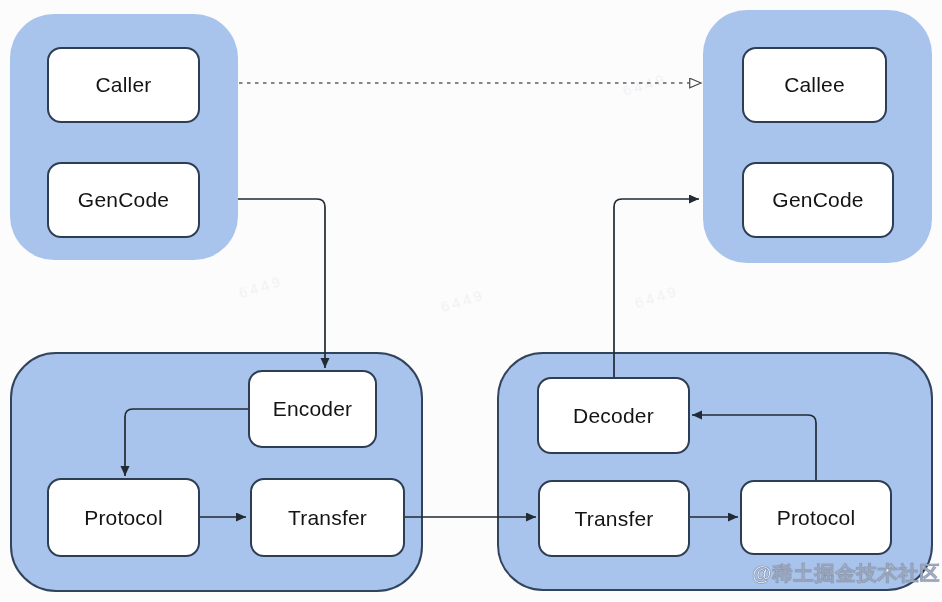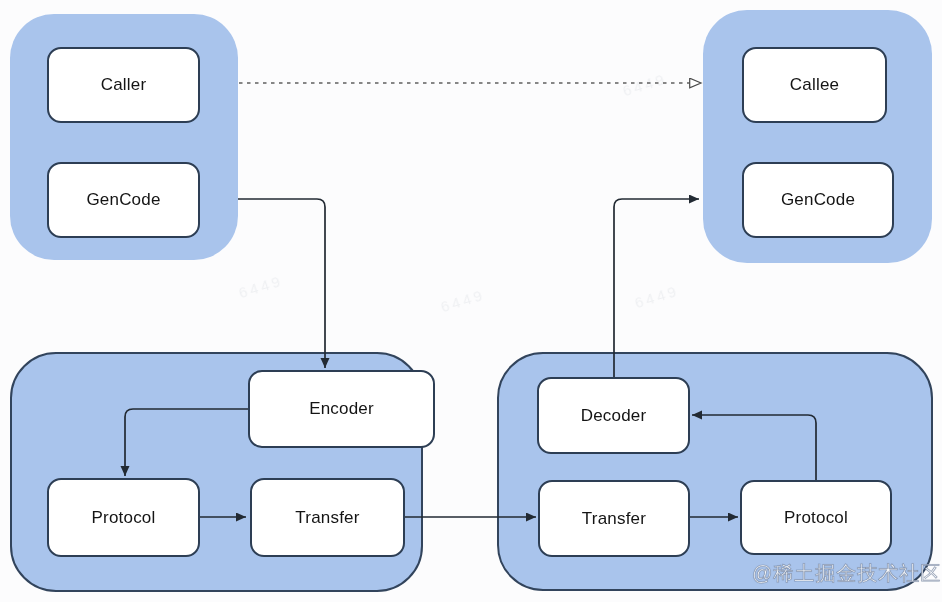--- a/index.html
+++ b/index.html
@@ -18,27 +18,27 @@
   .g-tl{left:10px;top:14px;width:228px;height:246px;}
   .g-tr{left:703px;top:10px;width:229px;height:253px;}
   .g-bl{left:10px;top:352px;width:413px;height:240px;}
   .g-br{left:497px;top:352px;width:436px;height:239px;}
 
   
   .node{
     position:absolute;background:#ffffff;
     border:2px solid #2d3e54;border-radius:14px;box-sizing:border-box;
     display:flex;align-items:center;justify-content:center;
-    font-size:17px;font-weight:500;color:#141414;letter-spacing:.2px;
+    font-size:21px;font-weight:500;color:#141414;letter-spacing:.2px;
   }
   .n-caller        {left:47px; top:47px;  width:153px;height:76px;}
   .n-gencode-left  {left:47px; top:162px; width:153px;height:76px;}
   .n-callee        {left:742px;top:47px;  width:145px;height:76px;}
   .n-gencode-right {left:742px;top:162px; width:152px;height:76px;}
-  .n-encoder       {left:248px;top:370px; width:187px;height:78px;}
+  .n-encoder       {left:248px;top:370px; width:129px;height:78px;}
   .n-protocol-left {left:47px; top:478px; width:153px;height:79px;}
   .n-transfer-left {left:250px;top:478px; width:155px;height:79px;}
   .n-decoder       {left:537px;top:377px; width:153px;height:77px;}
   .n-transfer-right{left:538px;top:480px; width:152px;height:77px;}
   .n-protocol-right{left:740px;top:480px; width:152px;height:75px;}
 
   
   svg.connectors{position:absolute;left:0;top:0;width:942px;height:602px;pointer-events:none;}
   .edge{fill:none;stroke:#222a33;stroke-width:1.7;}
   .edge.dashed{stroke:#5f5f5f;stroke-width:1.5;stroke-dasharray:3.5 4.5;}
@@ -50,21 +50,21 @@
     filter:blur(.4px);white-space:nowrap;user-select:none;
   }
 
   
   .brand-watermark{
     position:absolute;left:752px;top:560px;
     font-size:20px;letter-spacing:1px;
     color:rgba(255,255,255,.92);
     -webkit-text-stroke:.7px rgba(104,122,150,.65);
     text-shadow:0 0 1px rgba(90,110,140,.55);
-    white-space:nowrap;user-select:none;
+    white-space:nowrap;user-select:none;font-weight:bold;
   }
 </style>
 </head>
 <body>
 
 <div class="canvas">
 
   <span class="fw" style="left:42px;top:86px;">6449</span>
   <span class="fw" style="left:238px;top:278px;">6449</span>
   <span class="fw" style="left:440px;top:292px;">6449</span>

